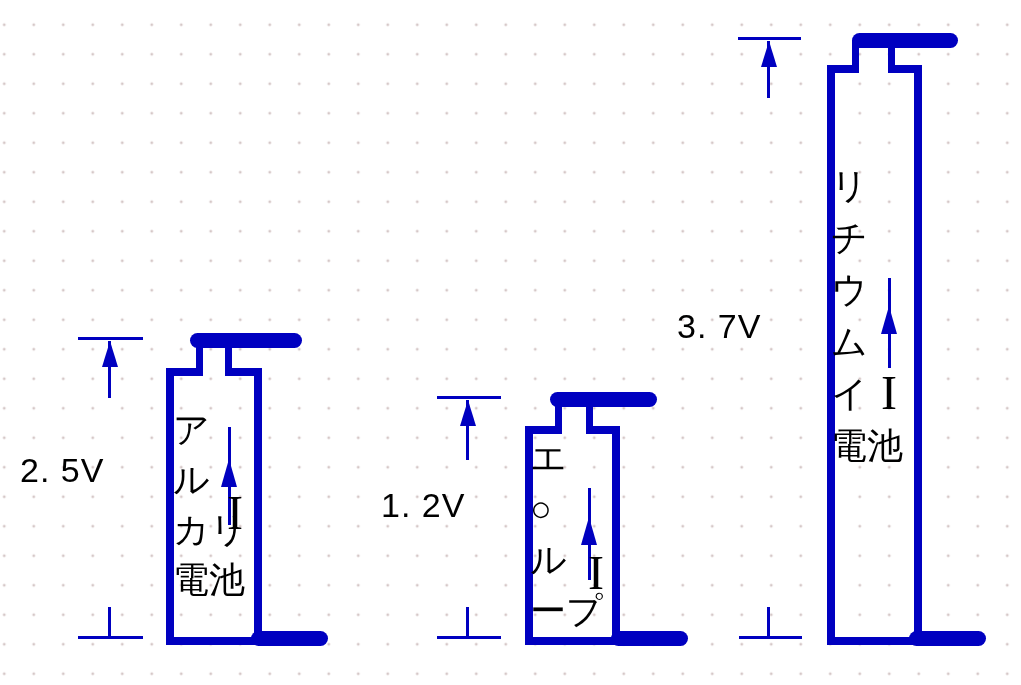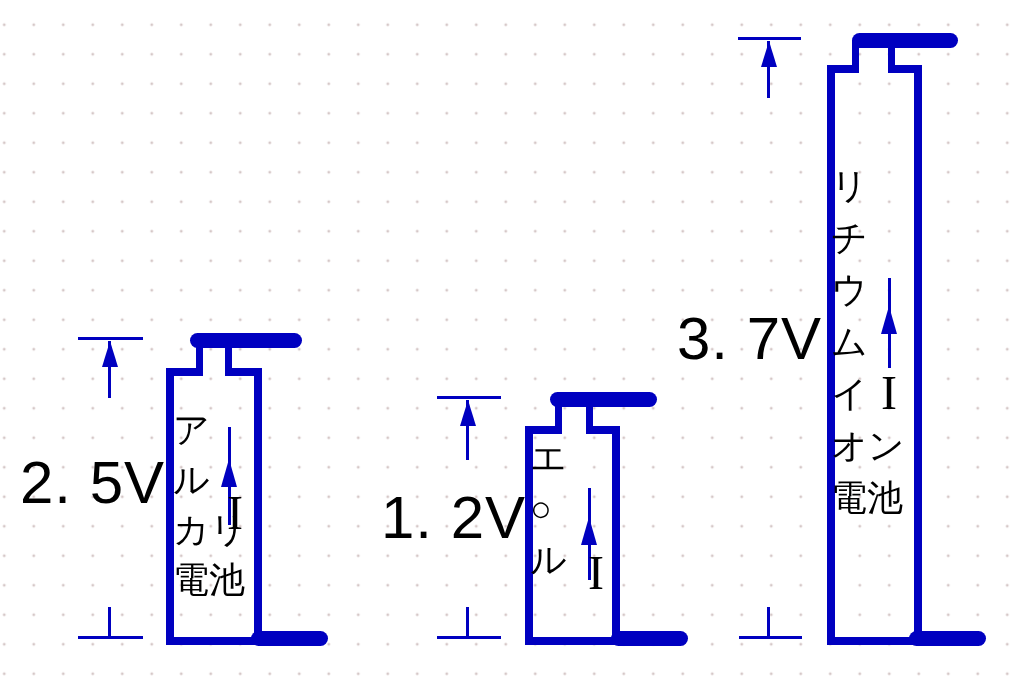--- a/index.html
+++ b/index.html
@@ -34,21 +34,21 @@
   .tri-up {
     width: 0; height: 0;
     border-left: 8px solid transparent;
     border-right: 8px solid transparent;
     border-bottom: 26px solid #0000c0;
     z-index: 5;
   }
   .tri-current { border-bottom-width: 28px; }
 
   .voltage {
-    font-size: 60px;
+    font-size: 34px;
     line-height: 1;
     letter-spacing: 1px;
     color: #000;
     white-space: nowrap;
     z-index: 7;
   }
   .name {
     font-size: 36px;
     color: #000;
     white-space: nowrap;
@@ -120,20 +120,21 @@
     <div class="abs edge-h" style="left:525px;top:426px;width:37px"></div>
     <div class="abs edge-h" style="left:586px;top:426px;width:34px"></div>
     <div class="abs edge-v" style="left:525px;top:426px;height:219px"></div>
     <div class="abs edge-v" style="left:612px;top:426px;height:219px"></div>
     <div class="abs edge-h" style="left:525px;top:637px;width:95px"></div>
 
     <div class="abs name" style="left:530px;top:432px;line-height:51px">
       <div>エ</div>
       <div>○</div>
       <div>ル</div>
+      <div>ープ</div>
     </div>
 
     <div class="abs vline" style="left:588px;top:488px;height:92px"></div>
     <div class="abs tri-up tri-current" style="left:581px;top:517px"></div>
     <div class="abs current-label" style="left:588px;top:549px">I</div>
   </div>
 
   <div>
 
     <div class="abs hline" style="left:738px;top:37px;width:63px"></div>
@@ -155,21 +156,20 @@
     <div class="abs edge-v" style="left:827px;top:65px;height:580px"></div>
     <div class="abs edge-v" style="left:914px;top:65px;height:580px"></div>
     <div class="abs edge-h" style="left:827px;top:637px;width:95px"></div>
 
     <div class="abs name" style="left:831px;top:160px;line-height:52px">
       <div>リ</div>
       <div>チ</div>
       <div>ウ</div>
       <div>ム</div>
       <div>イ</div>
-      <div>オン</div>
       <div>電池</div>
     </div>
 
     <div class="abs vline" style="left:888px;top:278px;height:90px"></div>
     <div class="abs tri-up tri-current" style="left:881px;top:306px"></div>
     <div class="abs current-label" style="left:881px;top:369px">I</div>
   </div>
 
 </div>
 

